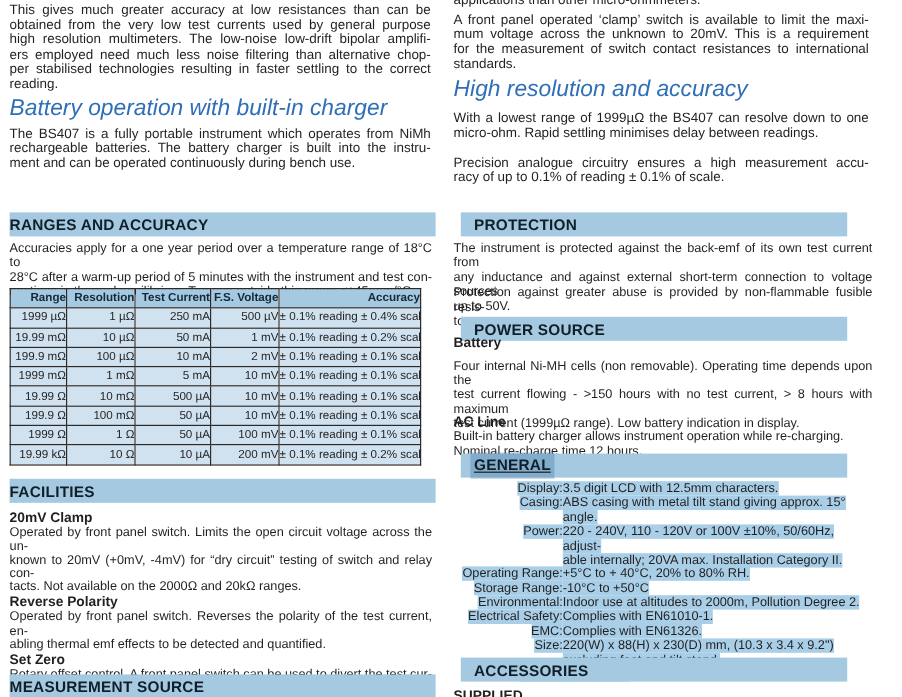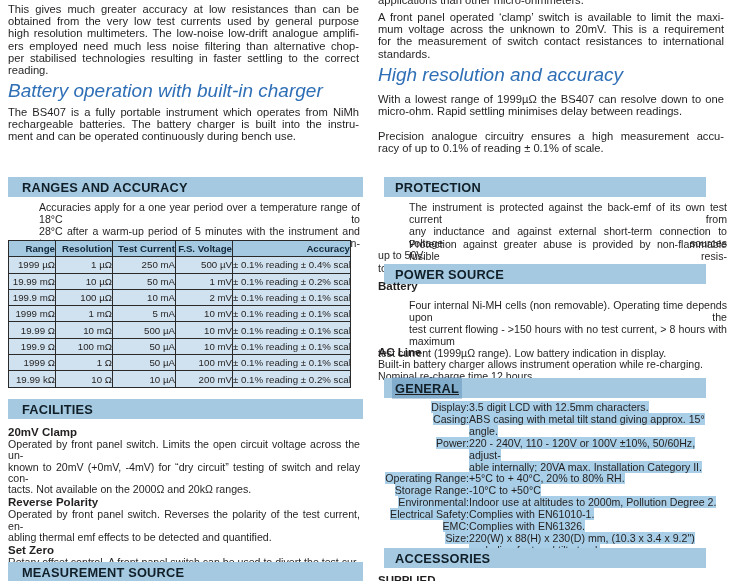--- a/index.html
+++ b/index.html
@@ -7,27 +7,27 @@
   .page{position:relative;width:752px;height:581px;background:#ffffff;overflow:hidden;
         font-family:"Liberation Sans","DejaVu Sans",sans-serif;color:var(--body_text,#221f1f);}
   .col{position:absolute;top:0;height:581px;}
   .col.left{left:8px;width:356px;}
   .col.right{left:378px;width:349px;}
   .abs{position:absolute;left:0;}
   .para{width:100%;}
   .body-txt .line{font-size:11.2px;line-height:12.2px;white-space:nowrap;}
   .body-txt .line.just{white-space:normal;text-align:justify;text-align-last:justify;}
   .sm-txt .line{font-size:10.6px;line-height:11.9px;white-space:nowrap;}
-  .sm-txt .line.just{white-space:normal;text-align:justify;text-align-last:justify;margin-left:31px;}
+  .sm-txt .line.just{white-space:normal;text-align:justify;text-align-last:justify;}
   .fac-txt .line{font-size:10.6px;line-height:11.3px;white-space:nowrap;}
   .fac-txt .line.just{white-space:normal;text-align:justify;text-align-last:justify;}
   .blue-heading{margin:0;font-style:italic;font-weight:normal;font-size:19px;line-height:21px;
         color:var(--heading_blue,#2f6fb6);white-space:nowrap;}
   .band{height:20px;background:var(--band_bg,#a4c9e0);display:flex;align-items:center;}
-  .col.left .band{width:355px;padding-left:14px;box-sizing:border-box;}
+  .col.left .band{width:355px;box-sizing:border-box;}
   .col.right .band{left:6px;width:322px;padding-left:11px;box-sizing:border-box;}
   .band-title{font-weight:bold;font-size:12.8px;color:var(--band_text,#101e28);letter-spacing:.2px;}
   .band-sel{background:var(--highlight_on_band,#33699e4d);padding:2px 3px;margin-left:-3px;text-decoration:underline;}
   .subhead{font-size:11.5px;font-weight:bold;line-height:13px;}
   table.ranges{border-collapse:collapse;table-layout:fixed;width:342px;}
   table.ranges td,table.ranges th{border:1px solid var(--table_border,#2a2a2a);
         font-size:9.7px;text-align:right;padding:0;height:15.3px;overflow:hidden;white-space:nowrap;}
   table.ranges th{background:var(--table_header_bg,#a4c9e0);font-weight:bold;color:#14283a;}
   table.ranges td{background:var(--table_row_bg,#d0e2ef);}
   .fac-item .subhead{margin-top:1px;}
@@ -39,21 +39,21 @@
 </style>
 </head>
 <body>
 
 <div class="page">
 
   <div class="col left">
     <div class="para body-txt abs" style="top:3px;width:351px">
         <div class="line just">This gives much greater accuracy at low resistances than can be</div>
         <div class="line just">obtained from the very low test currents used by general purpose</div>
-        <div class="line just">high resolution multimeters. The low-noise low-drift analogue amplifi-</div>
+        <div class="line just">high resolution multimeters. The low-noise low-drift bipolar amplifi-</div>
         <div class="line just">ers employed need much less noise filtering than alternative chop-</div>
         <div class="line just">per stabilised technologies resulting in faster settling to the correct</div>
         <div class="line last">reading.</div>
       </div>
 
     <h2 class="blue-heading abs" style="top:80px">Battery operation with built-in charger</h2>
 
     <div class="para body-txt abs" style="top:106px;width:351px">
         <div class="line just">The BS407 is a fully portable instrument which operates from NiMh</div>
         <div class="line just">rechargeable batteries. The battery charger is built into the instru-</div>

